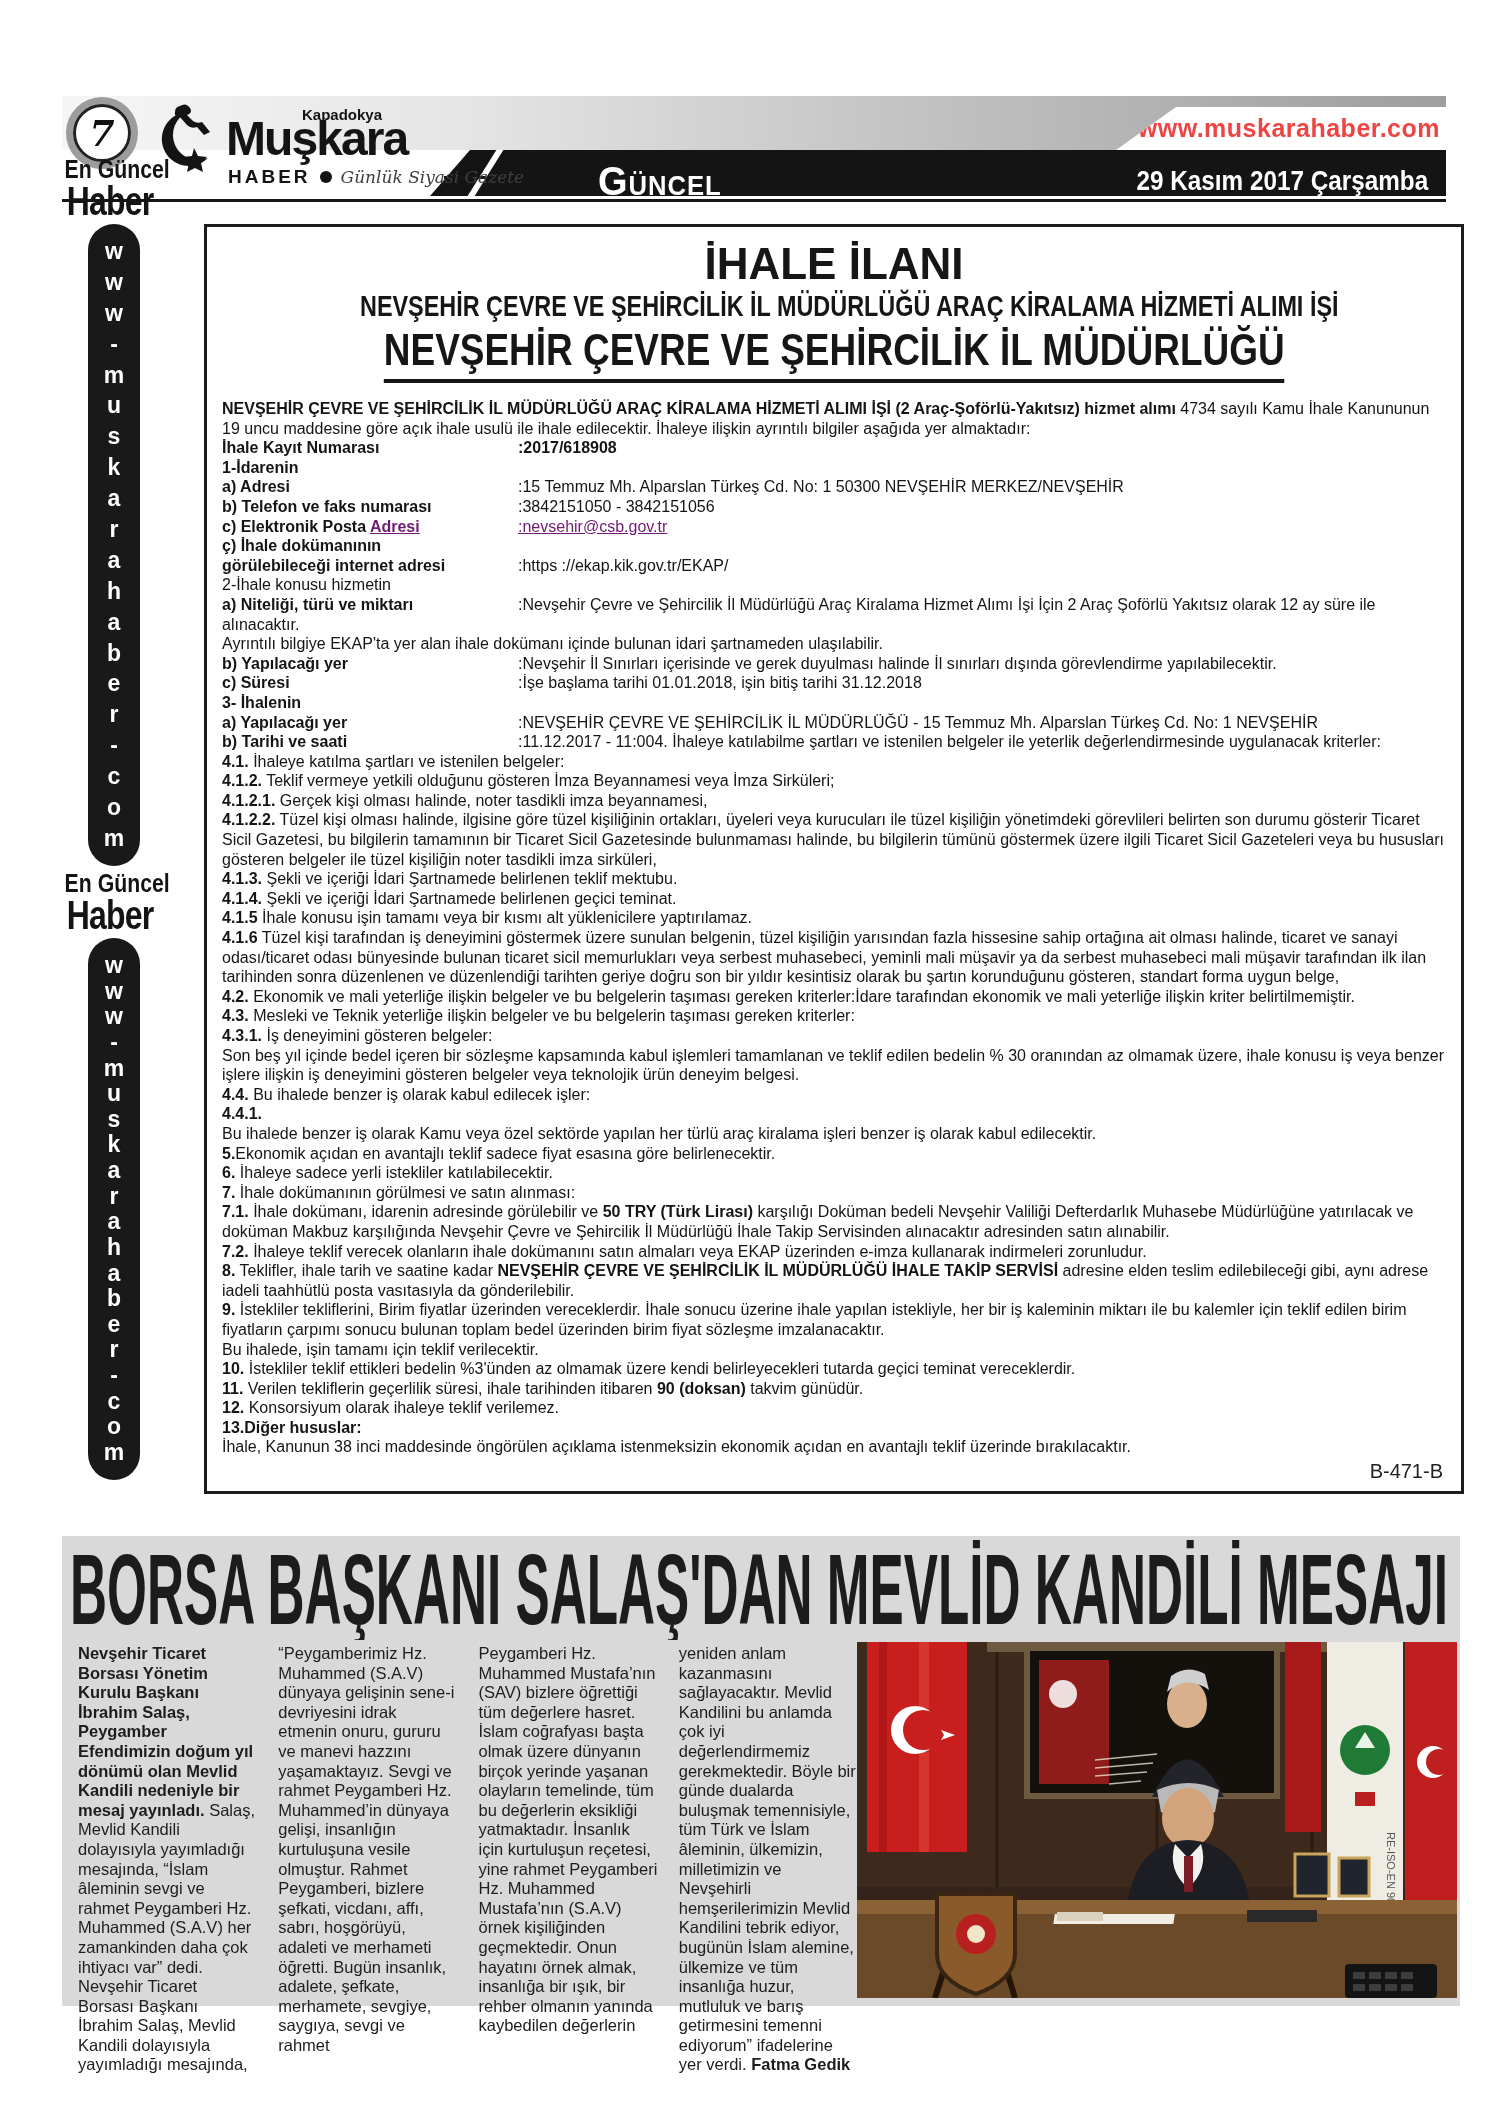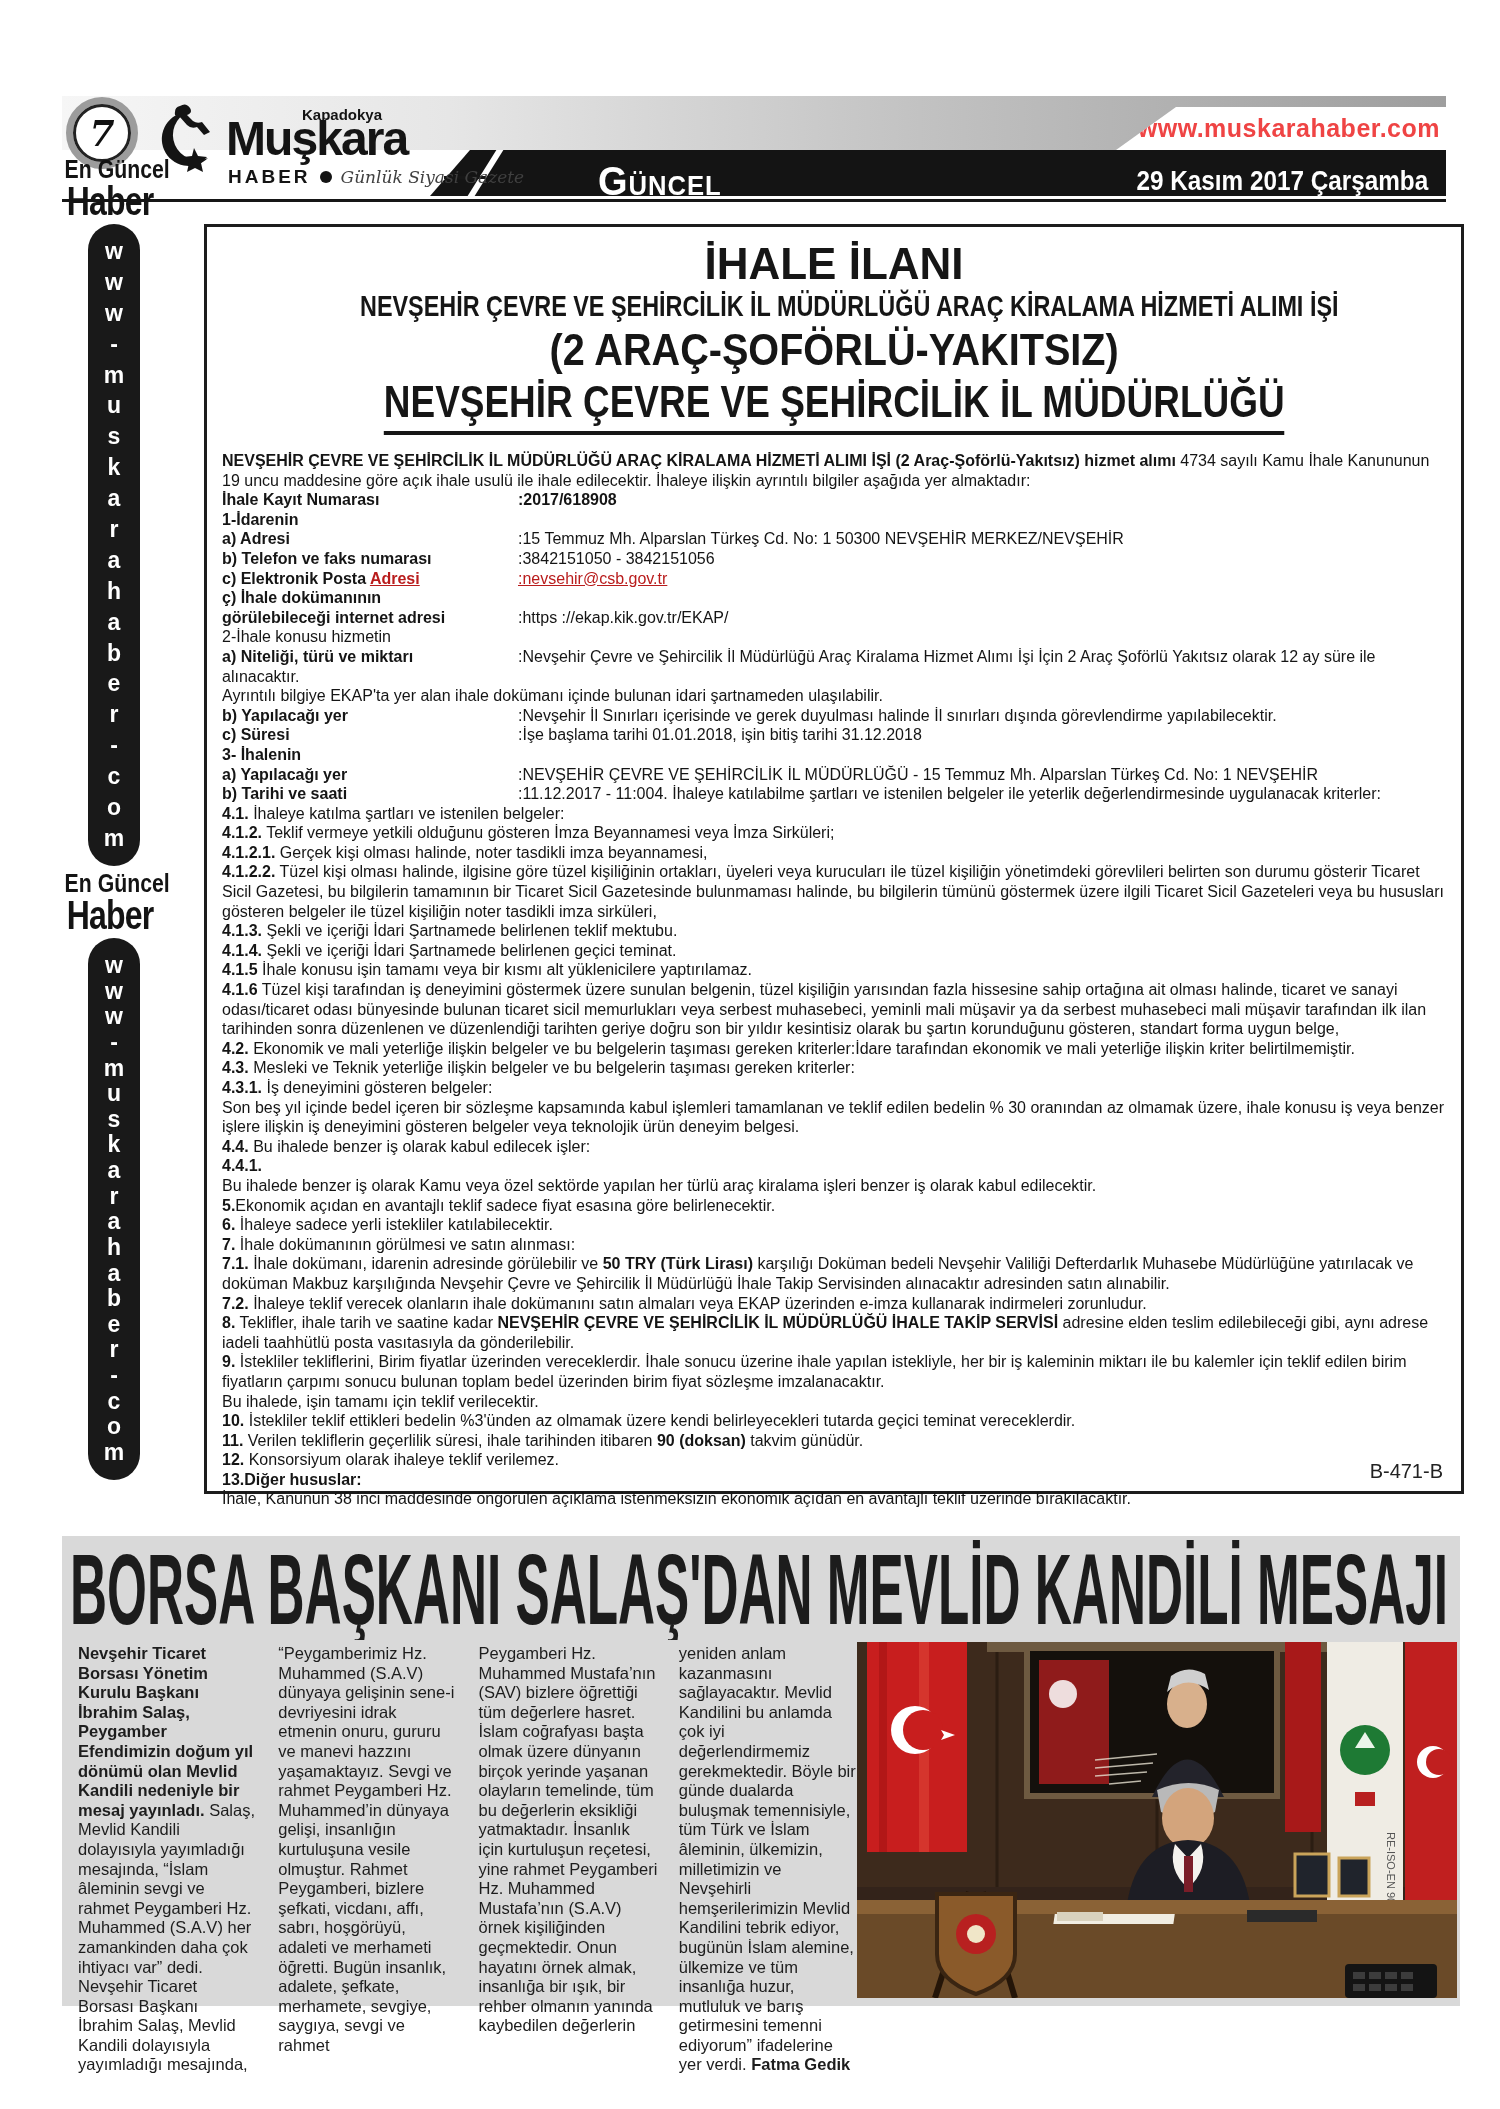--- a/index.html
+++ b/index.html
@@ -56,21 +56,21 @@
   .t-sub{text-align:center;white-space:nowrap;}
   .t-sub span{display:inline-block;font-weight:bold;color:#161616;}
   .t-sub1 span{font-size:30px;transform:scaleX(.78);}
   .t-sub2 span{font-size:44px;transform:scaleX(.9);margin-top:2px;}
   .t-sub3 span{font-size:44px;transform:scaleX(.84);border-bottom:4px solid #161616;padding-bottom:4px;margin-top:2px;}
   .t-body{margin-top:16px;font-size:16px;line-height:19.6px;color:#151515;}
   .t-body .kv{display:flex;}
   .t-body .lbl{width:296px;flex:0 0 296px;}
   .t-body .val{flex:1;}
   .bd{font-weight:bold;}
-  .lnk{color:#b91c1c;text-decoration:underline;}
+  .lnk{color:#701a75;text-decoration:underline;}
   .t-ref{position:absolute;right:18px;bottom:8px;font-size:20px;color:#222;}
 
   
   .art{position:absolute;left:62px;top:1536px;width:1398px;height:470px;background:#d9d9d9;}
   .art-headline{position:absolute;left:6px;top:4px;text-align:right;}
   .cols{position:absolute;left:16px;top:108px;display:flex;gap:21px;width:780px;}
   .col{width:183px;font-size:16.5px;line-height:19.6px;color:#1d1d1d;}
   .photo{position:absolute;left:795px;top:106px;width:600px;height:356px;}
 </style>
 </head>
@@ -162,21 +162,20 @@
     <span>r</span>
     <span>-</span>
     <span>c</span>
     <span>o</span>
     <span>m</span>
   </div>
 
 <div class="tender">
   <div class="t-title">İHALE İLANI</div>
   <div class="t-sub t-sub1"><span>NEVŞEHİR ÇEVRE VE ŞEHİRCİLİK İL MÜDÜRLÜĞÜ ARAÇ KİRALAMA HİZMETİ ALIMI İŞİ</span></div>
-  <div class="t-sub t-sub2"><span>(2 ARAÇ-ŞOFÖRLÜ-YAKITSIZ)</span></div>
   <div class="t-sub t-sub3"><span>NEVŞEHİR ÇEVRE VE ŞEHİRCİLİK İL MÜDÜRLÜĞÜ</span></div>
   <div class="t-body" id="tender-body">
       <div class="pline"><span class="bd">NEVŞEHİR ÇEVRE VE ŞEHİRCİLİK İL MÜDÜRLÜĞÜ ARAÇ KİRALAMA HİZMETİ ALIMI İŞİ (2 Araç-Şoförlü-Yakıtsız) hizmet alımı </span><span>4734 sayılı Kamu İhale Kanununun 19 uncu maddesine göre açık ihale usulü ile ihale edilecektir.  İhaleye ilişkin ayrıntılı bilgiler aşağıda yer almaktadır:</span></div>
       <div class="kv">
         <span class="lbl"><span class="bd">İhale Kayıt Numarası</span></span>
         <span class="val"><span class="bd">:2017/618908</span></span>
       </div>
       <div class="pline"><span class="bd">1-İdarenin</span></div>
       <div class="kv">
         <span class="lbl"><span class="bd">a) Adresi</span></span>

